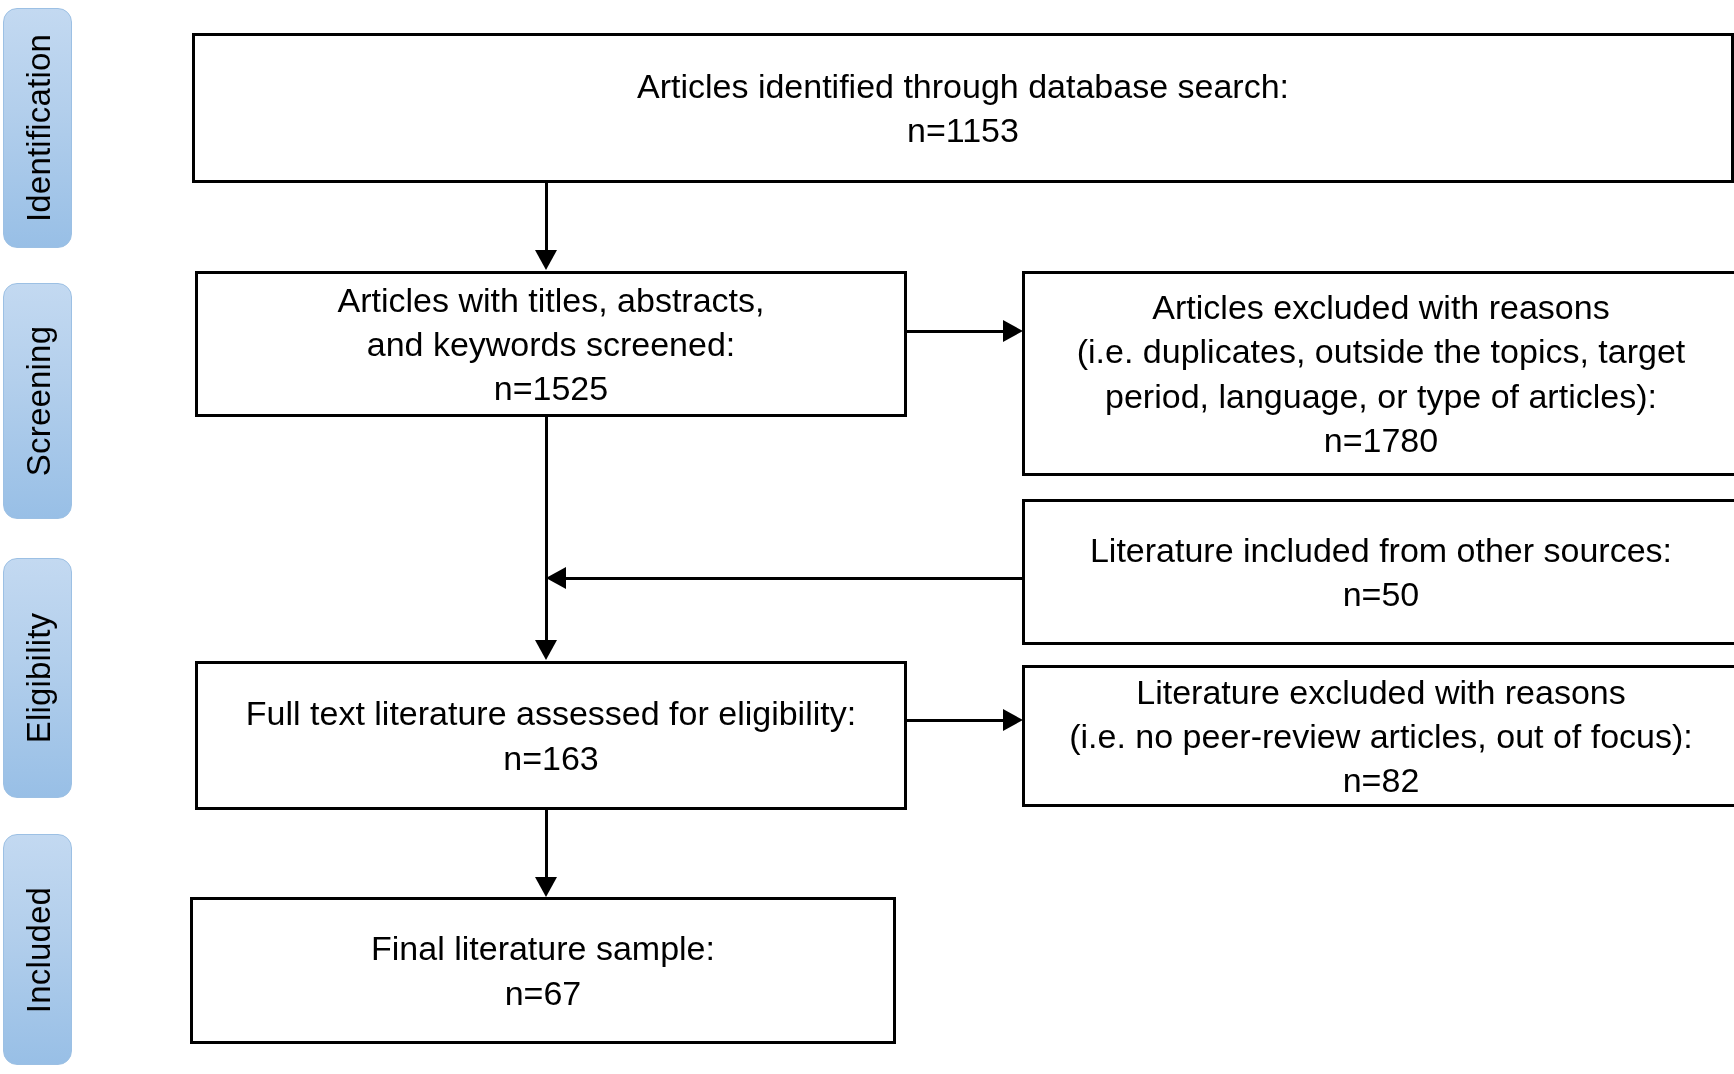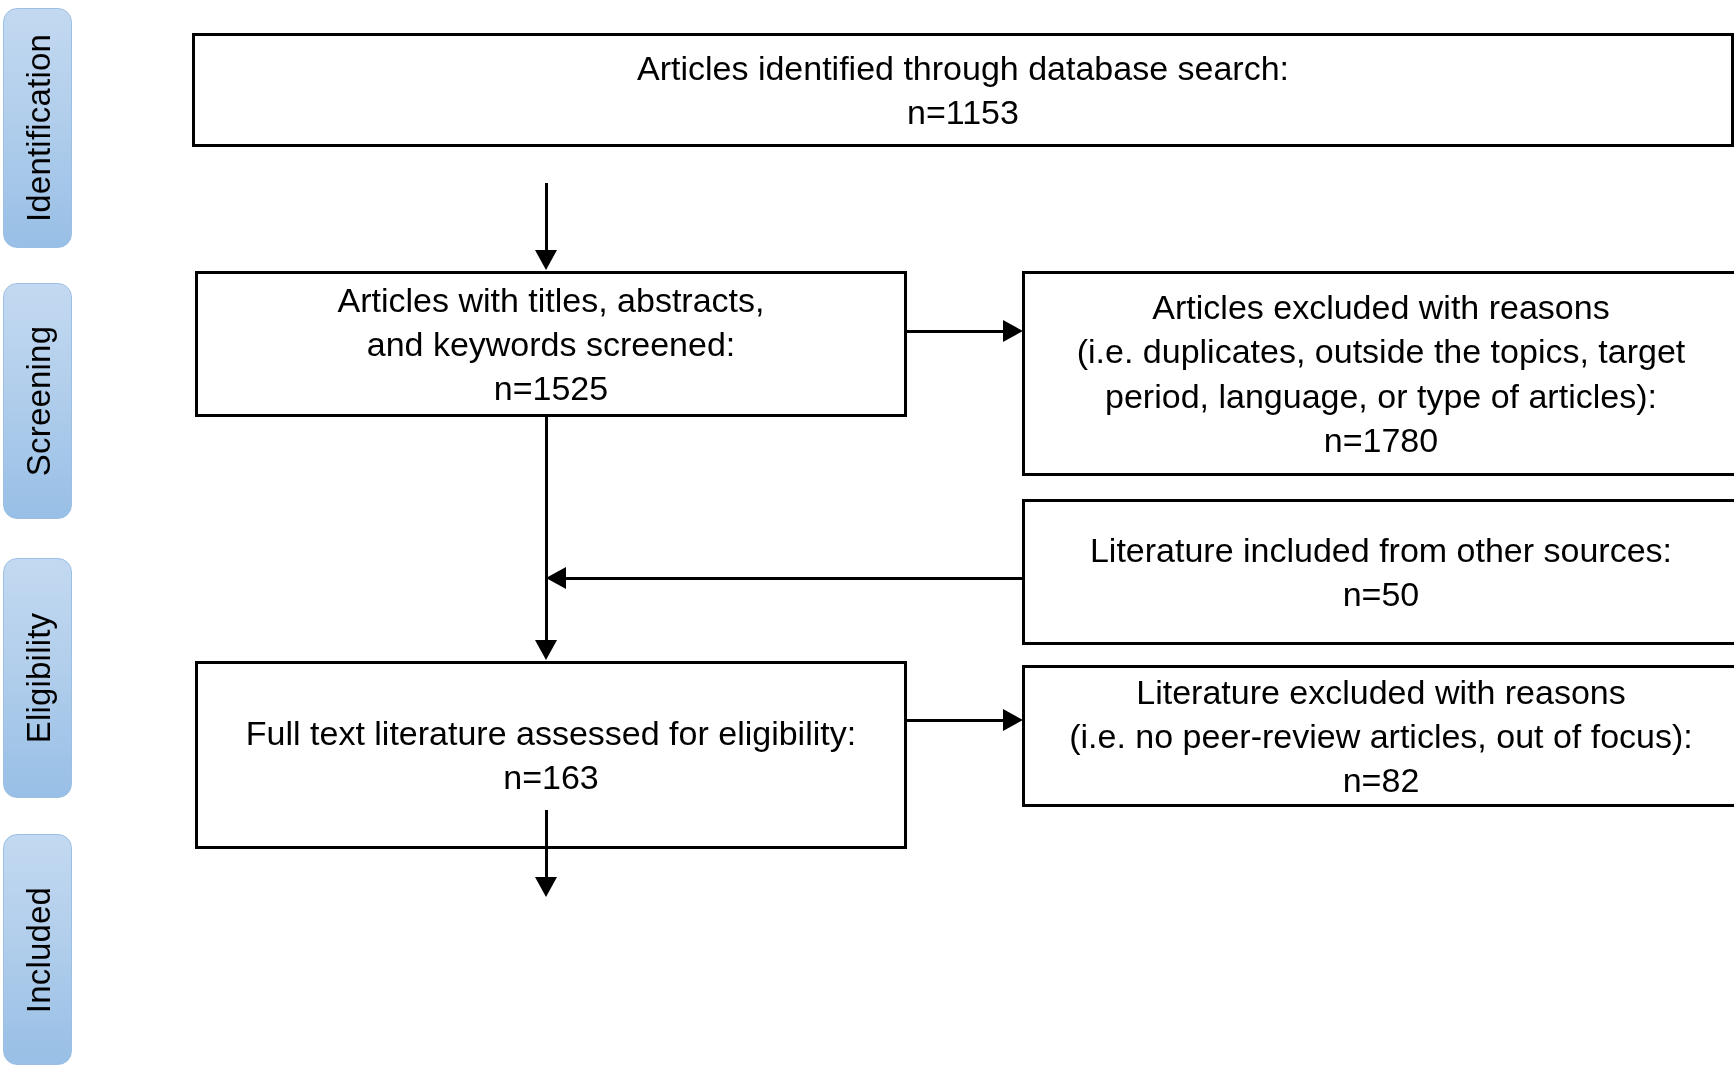--- a/index.html
+++ b/index.html
@@ -107,21 +107,21 @@
   </div>
 
   <div class="stage-tab" style="top:558px; height:240px;">
     <span class="stage-tab-label">Eligibility</span>
   </div>
 
   <div class="stage-tab" style="top:834px; height:231px;">
     <span class="stage-tab-label">Included</span>
   </div>
 
-  <div class="flow-box" style="left:192px; top:33px; width:1542px; height:114px;">
+  <div class="flow-box" style="left:192px; top:33px; width:1542px; height:150px;">
     <div class="flow-box-text">Articles identified through database search:
 n=1153</div>
   </div>
 
   <div class="conn-v" style="left:545px; top:183px; height:70px;"></div>
   <div class="arrow-down" style="left:535px; top:250px;"></div>
 
   <div class="flow-box" style="left:195px; top:271px; width:712px; height:146px;">
     <div class="flow-box-text">Articles with titles, abstracts,
 and keywords screened:
@@ -142,31 +142,35 @@
     <div class="flow-box-text">Literature included from other sources:
 n=50</div>
   </div>
 
   <div class="conn-v" style="left:545px; top:417px; height:225px;"></div>
   <div class="arrow-down" style="left:535px; top:640px;"></div>
 
   <div class="conn-h" style="left:566px; top:577px; width:456px;"></div>
   <div class="arrow-left" style="left:546px; top:567px;"></div>
 
-  <div class="flow-box" style="left:195px; top:661px; width:712px; height:188px;">
+  <div class="flow-box" style="left:195px; top:661px; width:712px; height:149px;">
     <div class="flow-box-text">Full text literature assessed for eligibility:
 n=163</div>
   </div>
 
   <div class="conn-h" style="left:907px; top:719px; width:100px;"></div>
   <div class="arrow-right" style="left:1003px; top:709px;"></div>
 
   <div class="flow-box" style="left:1022px; top:665px; width:718px; height:142px;">
     <div class="flow-box-text">Literature excluded with reasons
 (i.e. no peer-review articles, out of focus):
 n=82</div>
   </div>
 
   <div class="conn-v" style="left:545px; top:810px; height:70px;"></div>
   <div class="arrow-down" style="left:535px; top:877px;"></div>
 
+  <div class="flow-box" style="left:190px; top:897px; width:706px; height:147px;">
+    <div class="flow-box-text">Final literature sample:
+n=67</div>
+  </div>
 
 </div>
 
 </body></html>

